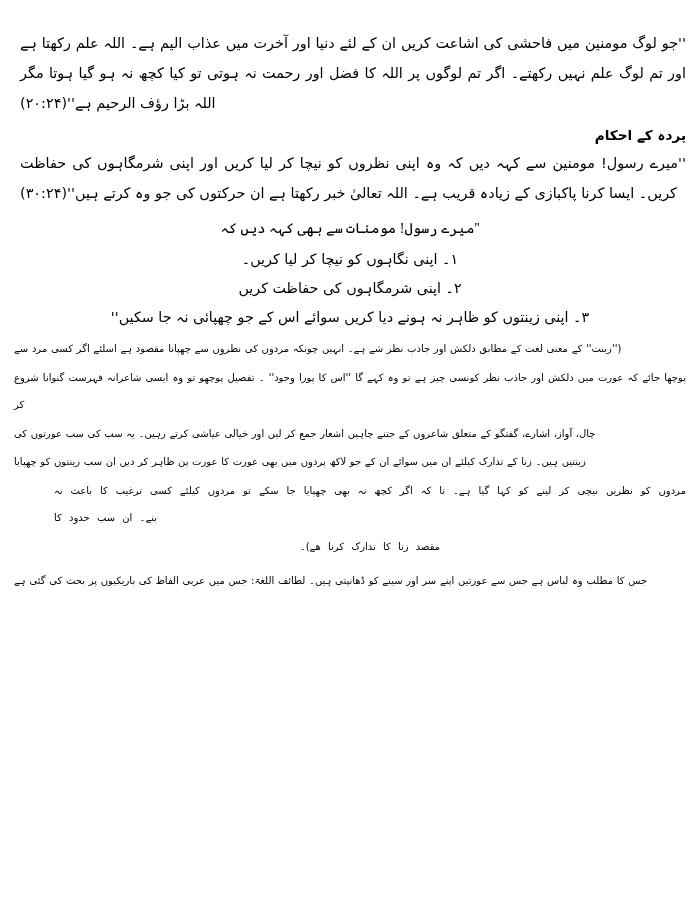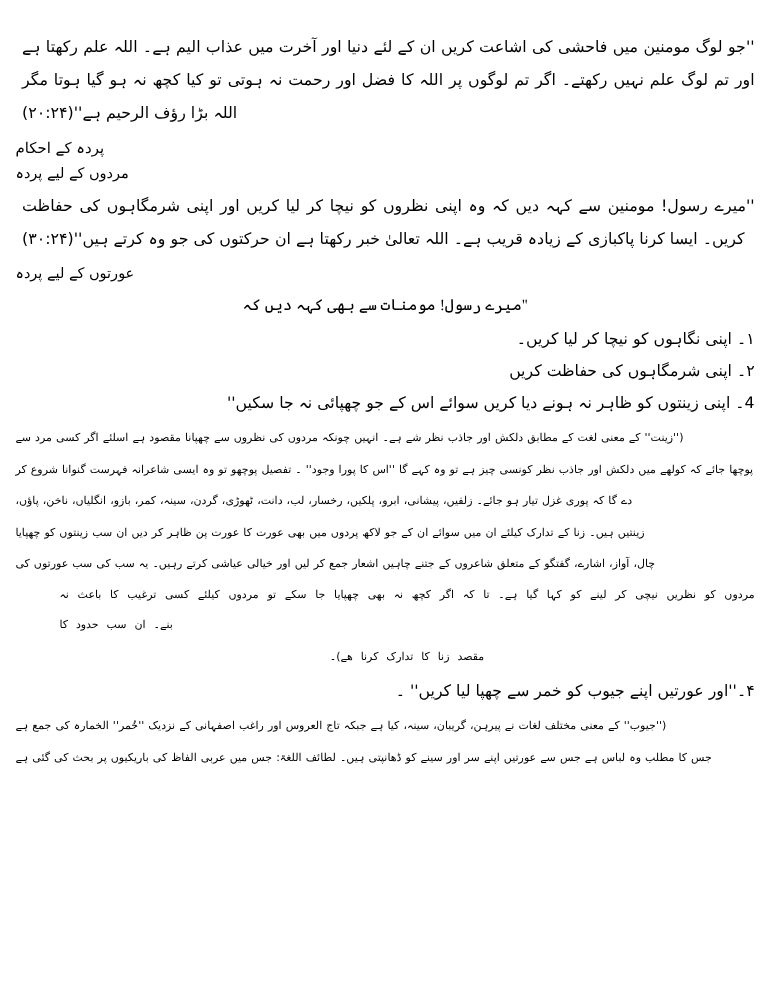--- a/index.html
+++ b/index.html
@@ -27,41 +27,42 @@
   .verse-block {
     font-size: 14.4px;
     line-height: 30px;
     margin: 0 0 6px 0;
     text-align: justify;
     text-align-last: left;
     padding-left: 6px;
   }
   
   .heading {
-    text-align: left;
-    font-weight: normal;
+    text-align: right;
+    font-weight: bold;
     font-size: 13.6px;
     line-height: 22px;
     margin: 4px 0 2px 0;
     letter-spacing: 0.2px;
   }
   .heading.sub {
     font-size: 13.2px;
     margin: 2px 0 3px 0;
   }
   
   .line-center {
     text-align: center;
     font-size: 14.2px;
     line-height: 28px;
     margin: 0;
     font-family: Liberation Serif, serif;
   }
   
   .list-line {
+    text-align: center;
     font-size: 14.3px;
     line-height: 29px;
     margin: 0;
   }
   
   .body-para {
     font-size: 10px;
     line-height: 27.5px;
     text-align: justify;
     text-align-last: left;
@@ -79,46 +80,41 @@
 </style>
 </head>
 <body>
 
 <div class="page">
 
   <div class="verse-block">''جو لوگ مومنین میں فاحشی کی اشاعت کریں ان کے لئے دنیا اور آخرت میں عذاب الیم ہے۔ اللہ علم رکھتا ہے اور تم لوگ علم نہیں رکھتے۔ اگر تم لوگوں پر اللہ کا فضل اور رحمت نہ ہوتی تو کیا کچھ نہ ہو گیا ہوتا مگر اللہ بڑا رؤف الرحیم ہے''(۲۰:۲۴)</div>
 
   <div class="heading">پردہ کے احکام</div>
 
-  <div class="heading sub">مردوں کے لیے پردہ</div>
 
   <div class="verse-block">''میرے رسول! مومنین سے کہہ دیں کہ وہ اپنی نظروں کو نیچا کر لیا کریں اور اپنی شرمگاہوں کی حفاظت کریں۔ ایسا کرنا پاکبازی کے زیادہ قریب ہے۔ اللہ تعالیٰ خبر رکھتا ہے ان حرکتوں کی جو وہ کرتے ہیں''(۳۰:۲۴)</div>
 
-  <div class="heading sub">عورتوں کے لیے پردہ</div>
 
   <div class="line-center">''میرے رسول! مومنات سے بھی کہہ دیں کہ</div>
 
   <div class="block-gap-sm"></div>
 
   <div class="list-line">۱۔ اپنی نگاہوں کو نیچا کر لیا کریں۔</div>
   <div class="list-line">۲۔ اپنی شرمگاہوں کی حفاظت کریں</div>
-  <div class="list-line">4۔ اپنی زینتوں کو ظاہر نہ ہونے دیا کریں سوائے اس کے جو چھپائی نہ جا سکیں''</div>
+  <div class="list-line">۳۔ اپنی زینتوں کو ظاہر نہ ہونے دیا کریں سوائے اس کے جو چھپائی نہ جا سکیں''</div>
 
   <div class="block-gap-sm"></div>
 
   <div class="body-para">(''زینت'' کے معنی لغت کے مطابق دلکش اور جاذب نظر شے ہے۔ انہیں چونکہ مردوں کی نظروں سے چھپانا مقصود ہے اسلئے اگر کسی مرد سے</div>
-  <div class="body-para">پوچھا جائے کہ کولھے میں دلکش اور جاذب نظر کونسی چیز ہے تو وہ کہے گا ''اس کا پورا وجود'' ۔ تفصیل پوچھو تو وہ ایسی شاعرانہ فہرست گنوانا شروع کر</div>
-  <div class="body-para">دے گا کہ پوری غزل تیار ہو جائے۔ زلفیں، پیشانی، ابرو، پلکیں، رخسار، لب، دانت، ٹھوڑی، گردن، سینہ، کمر، بازو، انگلیاں، ناخن، پاؤں،</div>
+  <div class="body-para">پوچھا جائے کہ عورت میں دلکش اور جاذب نظر کونسی چیز ہے تو وہ کہے گا ''اس کا پورا وجود'' ۔ تفصیل پوچھو تو وہ ایسی شاعرانہ فہرست گنوانا شروع کر</div>
+  <div class="body-para">چال، آواز، اشارے، گفتگو کے متعلق شاعروں کے جتنے چاہیں اشعار جمع کر لیں اور خیالی عیاشی کرتے رہیں۔ یہ سب کی سب عورتوں کی</div>
   <div class="body-para">زینتیں ہیں۔ زنا کے تدارک کیلئے ان میں سوائے ان کے جو لاکھ پردوں میں بھی عورت کا عورت پن ظاہر کر دیں ان سب زینتوں کو چھپایا</div>
-  <div class="body-para">چال، آواز، اشارے، گفتگو کے متعلق شاعروں کے جتنے چاہیں اشعار جمع کر لیں اور خیالی عیاشی کرتے رہیں۔ یہ سب کی سب عورتوں کی</div>
   <div class="body-para spaced">مردوں کو نظریں نیچی کر لینے کو کہا گیا ہے۔ تا کہ اگر کچھ نہ بھی چھپایا جا سکے تو مردوں کیلئے کسی ترغیب کا باعث نہ بنے۔ ان سب حدود کا</div>
   <div class="body-para last-center spaced" style="text-align:right;">مقصد زنا کا تدارک کرنا ھے)۔</div>
 
   <div class="block-gap-sm"></div>
 
-  <div class="list-line">۴۔''اور عورتیں اپنے جیوب کو خمر سے چھپا لیا کریں'' ۔</div>
 
   <div class="block-gap-sm"></div>
 
-  <div class="body-para">(''جیوب'' کے معنی مختلف لغات نے پیرہن، گریبان، سینہ، کیا ہے جبکہ تاج العروس اور راغب اصفہانی کے نزدیک ''خُمر'' الخمارہ کی جمع ہے</div>
   <div class="body-para">جس کا مطلب وہ لباس ہے جس سے عورتیں اپنے سر اور سینے کو ڈھانپتی ہیں۔ لطائف اللغۃ: جس میں عربی الفاظ کی باریکیوں پر بحث کی گئی ہے</div>
 
 </div>
 
 </body></html>

